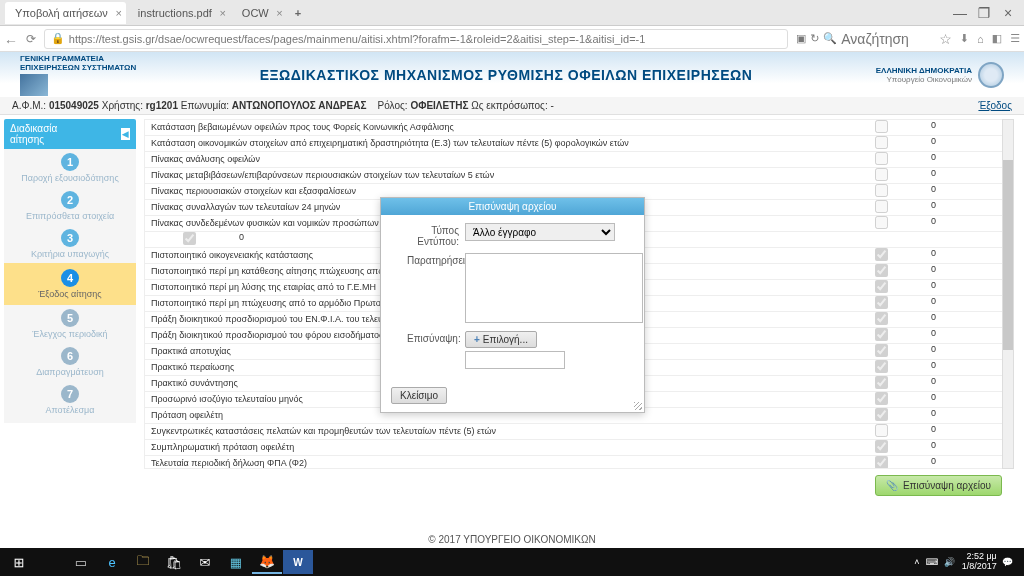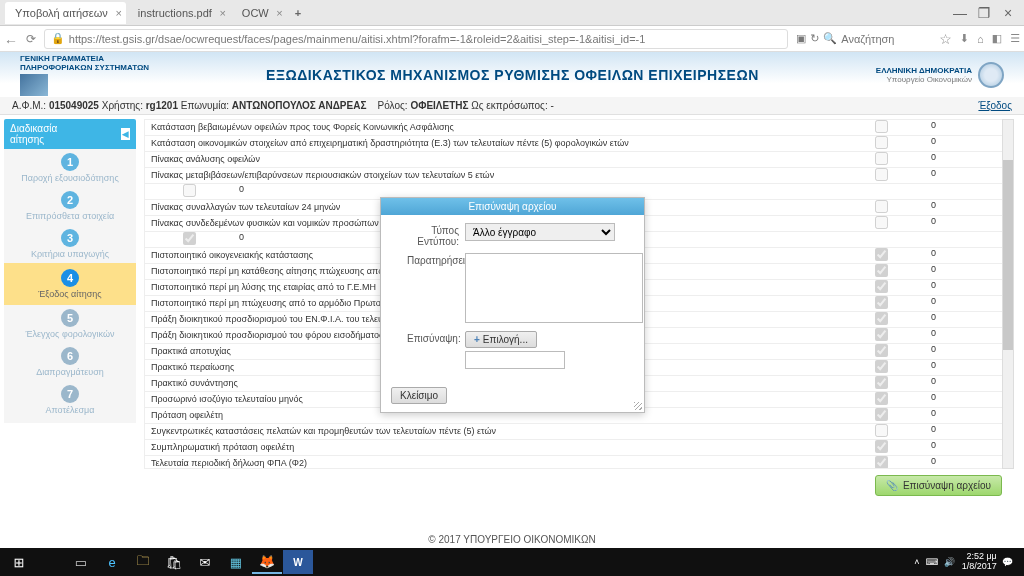--- a/index.html
+++ b/index.html
@@ -116,33 +116,33 @@
   <span style="color:#888;font-size:14px;">←</span>
   <span style="color:#888;font-size:12px;">⟳</span>
   <div class="url-bar">
     <span class="lock">🔒</span>
     <span>https://test.gsis.gr/dsae/ocwrequest/faces/pages/mainmenu/aitisi.xhtml?forafm=-1&amp;roleid=2&amp;aitisi_step=-1&amp;aitisi_id=-1</span>
   </div>
   <div class="url-actions">
     <span>▣</span>
     <span>↻</span>
     <span>🔍</span>
-    <input type="text" style="border: none; width: 90px; font-size: 11px; color: rgb(136, 136, 136);" placeholder="Αναζήτηση">
+    <input type="text" style="border: none; width: 90px; font-size: 14px; color: rgb(136, 136, 136);" placeholder="Αναζήτηση">
   </div>
   <span class="star">☆</span>
   <span style="color:#888;">⬇</span>
   <span style="color:#888;">⌂</span>
   <span style="color:#888;">◧</span>
   <span style="color:#888;">☰</span>
 </div>
 
 <div class="app-header">
   <div class="logo-left">
     <span>ΓΕΝΙΚΗ ΓΡΑΜΜΑΤΕΙΑ</span>
-    <span>ΠΛΗΡΟΦΟΡΙΑΚΩΝ ΣΥΣΤΗΜΑΤΩΝ</span>
+    <span>ΕΠΙΧΕΙΡΗΣΕΩΝ ΣΥΣΤΗΜΑΤΩΝ</span>
     <div class="logo-box"></div>
   </div>
   <div class="app-title">ΕΞΩΔΙΚΑΣΤΙΚΟΣ ΜΗΧΑΝΙΣΜΟΣ ΡΥΘΜΙΣΗΣ ΟΦΕΙΛΩΝ ΕΠΙΧΕΙΡΗΣΕΩΝ</div>
   <div class="logo-right">
     <div>
       <div style="font-weight:bold;">ΕΛΛΗΝΙΚΗ ΔΗΜΟΚΡΑΤΙΑ</div>
       <div style="color:#7a7a7a;">Υπουργείο Οικονομικών</div>
     </div>
     <div class="seal"></div>
   </div>
@@ -169,21 +169,21 @@
   <div class="sidebar">
     <div class="side-head">
       <span>Διαδικασία αίτησης</span>
       <span class="collapse-btn">◀</span>
     </div>
     <div class="steps" id="steps-container">
         <div class="step done"><div class="num">1</div><div>Παροχή εξουσιοδότησης</div></div>
         <div class="step done"><div class="num">2</div><div>Επιπρόσθετα στοιχεία</div></div>
         <div class="step done"><div class="num">3</div><div>Κριτήρια υπαγωγής</div></div>
         <div class="step active"><div class="num">4</div><div>Έξοδος αίτησης</div></div>
-        <div class="step"><div class="num">5</div><div>Έλεγχος φορολογικών</div></div>
+        <div class="step"><div class="num">5</div><div>Έλεγχος περιοδική</div></div>
         <div class="step"><div class="num">6</div><div>Διαπραγμάτευση</div></div>
         <div class="step"><div class="num">7</div><div>Αποτέλεσμα</div></div>
       </div>
   </div>
 
   <div class="content">
     <div class="table-wrap">
       <div id="rows-container">
           <div class="trow">
             <div class="c1">Κατάσταση βεβαιωμένων οφειλών προς τους Φορείς Κοινωνικής Ασφάλισης</div>
@@ -199,20 +199,21 @@
             <div class="c1">Πίνακας ανάλυσης οφειλών</div>
             <div class="c2"><input type="checkbox" disabled="" style=""></div>
             <div class="c3">0</div>
           </div>
           <div class="trow">
             <div class="c1">Πίνακας μεταβιβάσεων/επιβαρύνσεων περιουσιακών στοιχείων των τελευταίων 5 ετών</div>
             <div class="c2"><input type="checkbox" disabled="" style=""></div>
             <div class="c3">0</div>
           </div>
           <div class="trow">
+            <div class="c1">Πίνακας περιουσιακών στοιχείων και εξασφαλίσεων</div>
             <div class="c2"><input type="checkbox" disabled="" style=""></div>
             <div class="c3">0</div>
           </div>
           <div class="trow">
             <div class="c1">Πίνακας συναλλαγών των τελευταίων 24 μηνών</div>
             <div class="c2"><input type="checkbox" disabled="" style=""></div>
             <div class="c3">0</div>
           </div>
           <div class="trow">
             <div class="c1">Πίνακας συνδεδεμένων φυσικών και νομικών προσώπων</div>

